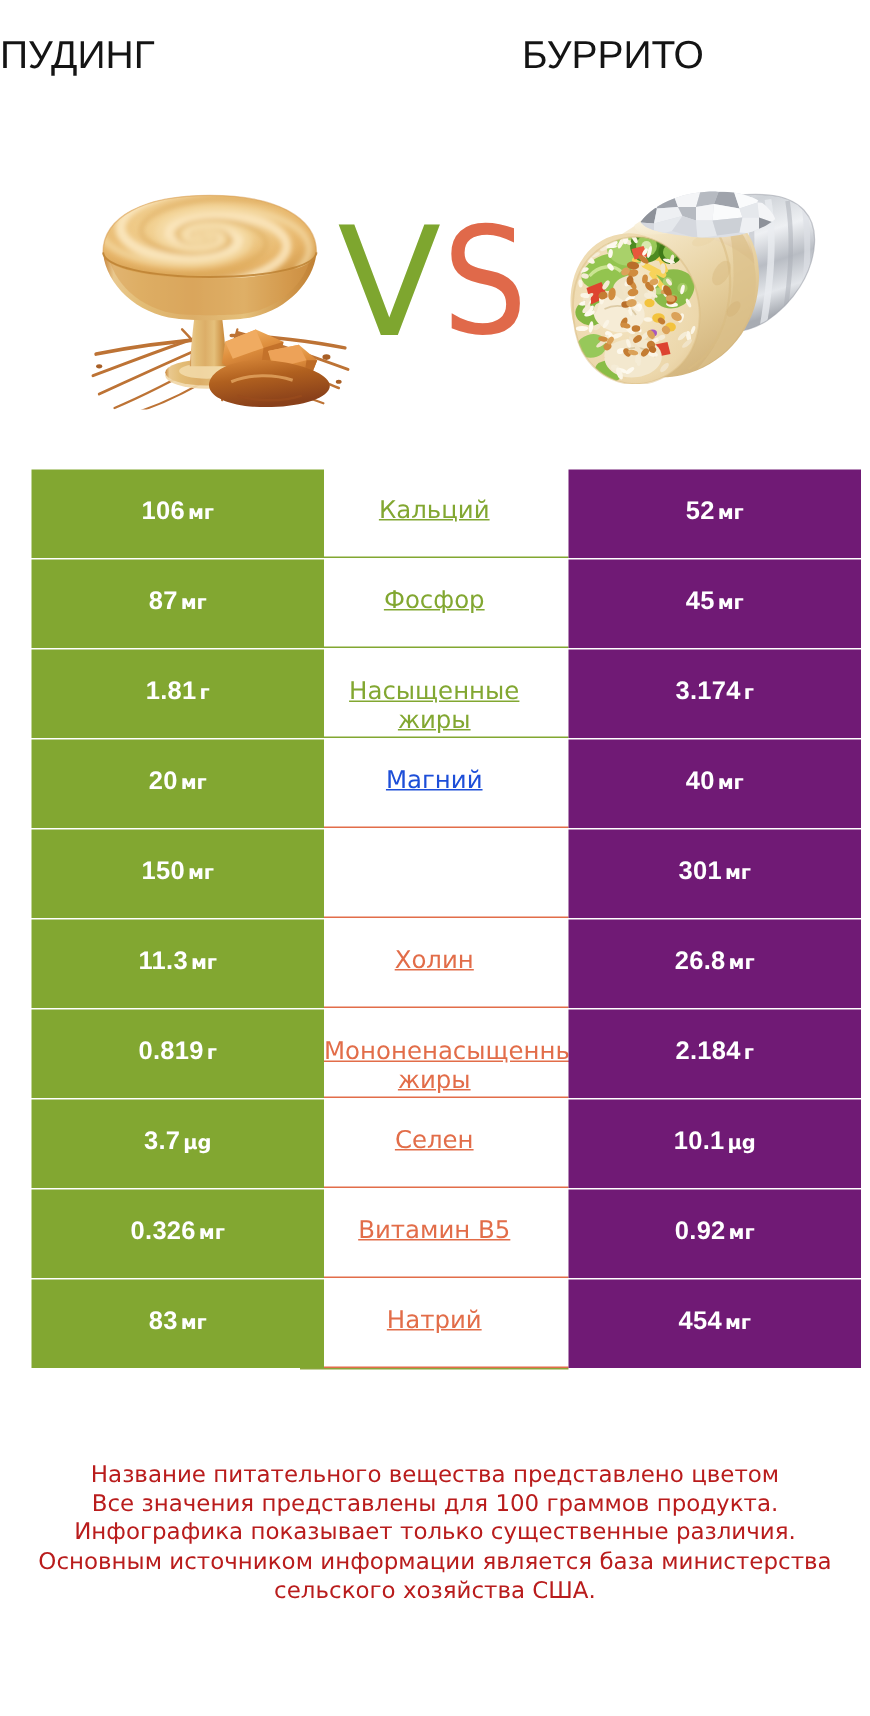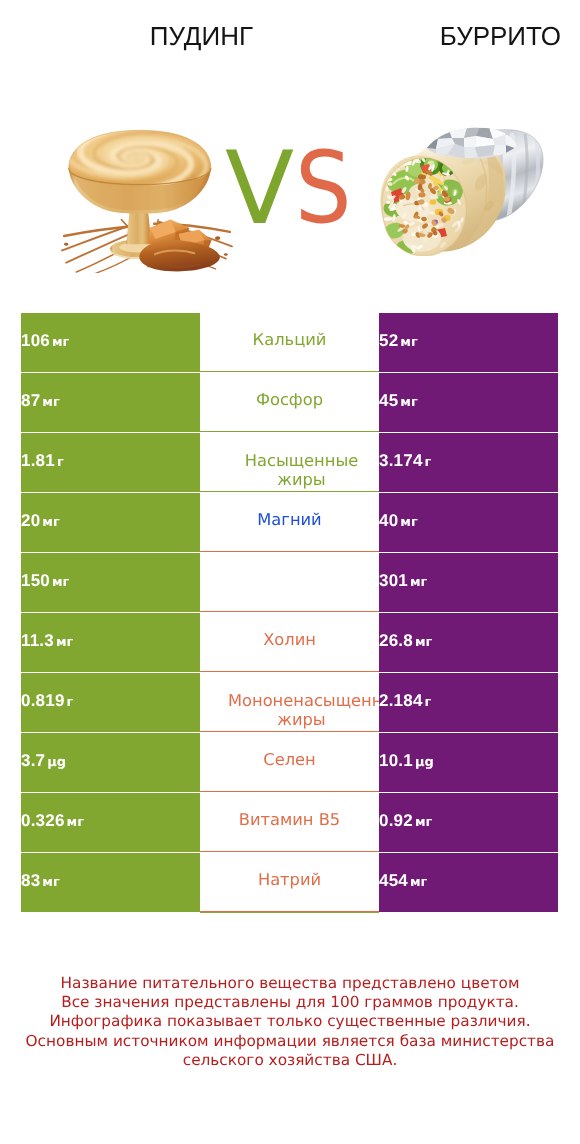--- a/index.html
+++ b/index.html
@@ -2,42 +2,42 @@
 <html><head>
 <meta charset="utf-8">
 <title>Infographic</title>
 <style>
   html,body{margin:0;padding:0;background:#fff;}
   body{width:580px;height:1144px;font-family:"DejaVu Sans",sans-serif;overflow:hidden;-webkit-font-smoothing:antialiased;text-rendering:geometricPrecision;}
   .page{position:relative;width:580px;height:1144px;background:#fff;}
 
   
   .hdr{position:absolute;top:0;left:0;width:580px;height:300px;}
-  .ttl{position:absolute;top:21px;font-family:"Liberation Sans",sans-serif;font-size:26px;color:#141414;text-align:right;white-space:nowrap;}
+  .ttl{position:absolute;top:21px;font-family:"Liberation Sans",sans-serif;font-size:26px;color:#141414;text-align:left;white-space:nowrap;}
   .ttl.l{left:0;width:253px;}
   .ttl.r{left:348px;width:213px;}
   .vs{position:absolute;left:222px;top:138px;width:130px;height:90px;}
   .vs svg{display:block;}
 
   .photo{position:absolute;}
   .photo svg{display:block;}
   #pudding{left:60px;top:121px;width:174px;height:152px;}
   #burrito{left:377px;top:126px;width:168px;height:130px;}
 
   
   .table{position:absolute;left:0;top:313px;width:580px;height:600px;}
   .row{position:absolute;left:0;width:580px;height:60px;}
   .mcell{position:absolute;left:216px;top:0;width:147px;height:58px;
          display:block;text-align:center;white-space:nowrap;
-         font-size:16.3px;line-height:19px;letter-spacing:0px;}
-  .mcell.two{padding-top:17.5px;margin-left:12px;}
+         font-size:16.3px;line-height:19px;letter-spacing:0px;text-decoration:underline;}
+  .mcell.two{padding-top:17.5px;}
   .mcell.one{padding-top:17px;}
   .sep{position:absolute;left:200px;width:179px;height:1px;top:58px;}
-  .lcell,.rcell{position:absolute;top:0;width:179px;height:59.4px;color:#fff;
-      white-space:nowrap;z-index:5;}
+  .lcell,.rcell{position:absolute;top:0;width:195px;height:59.4px;color:#fff;
+      text-align:center;white-space:nowrap;z-index:5;}
   .lcell{left:21px;background:#82a731;}
   .rcell{left:379px;background:#701a75;}
   .vwrap{display:block;padding-top:18px;}
   .num{font-family:"Liberation Sans",sans-serif;font-weight:bold;font-size:17px;letter-spacing:.2px;}
   .unit{font-family:"DejaVu Sans",sans-serif;font-weight:bold;font-size:13px;margin-left:2px;letter-spacing:0px;}
   .tbot{position:absolute;left:200px;top:599px;width:179px;height:1px;background:#8aa63c;z-index:1;}
 
   
   .foot{position:absolute;left:0;top:974px;width:580px;text-align:center;
         font-family:"DejaVu Sans",sans-serif;font-size:15.3px;color:#b91c1c;line-height:19.2px;white-space:nowrap;}

